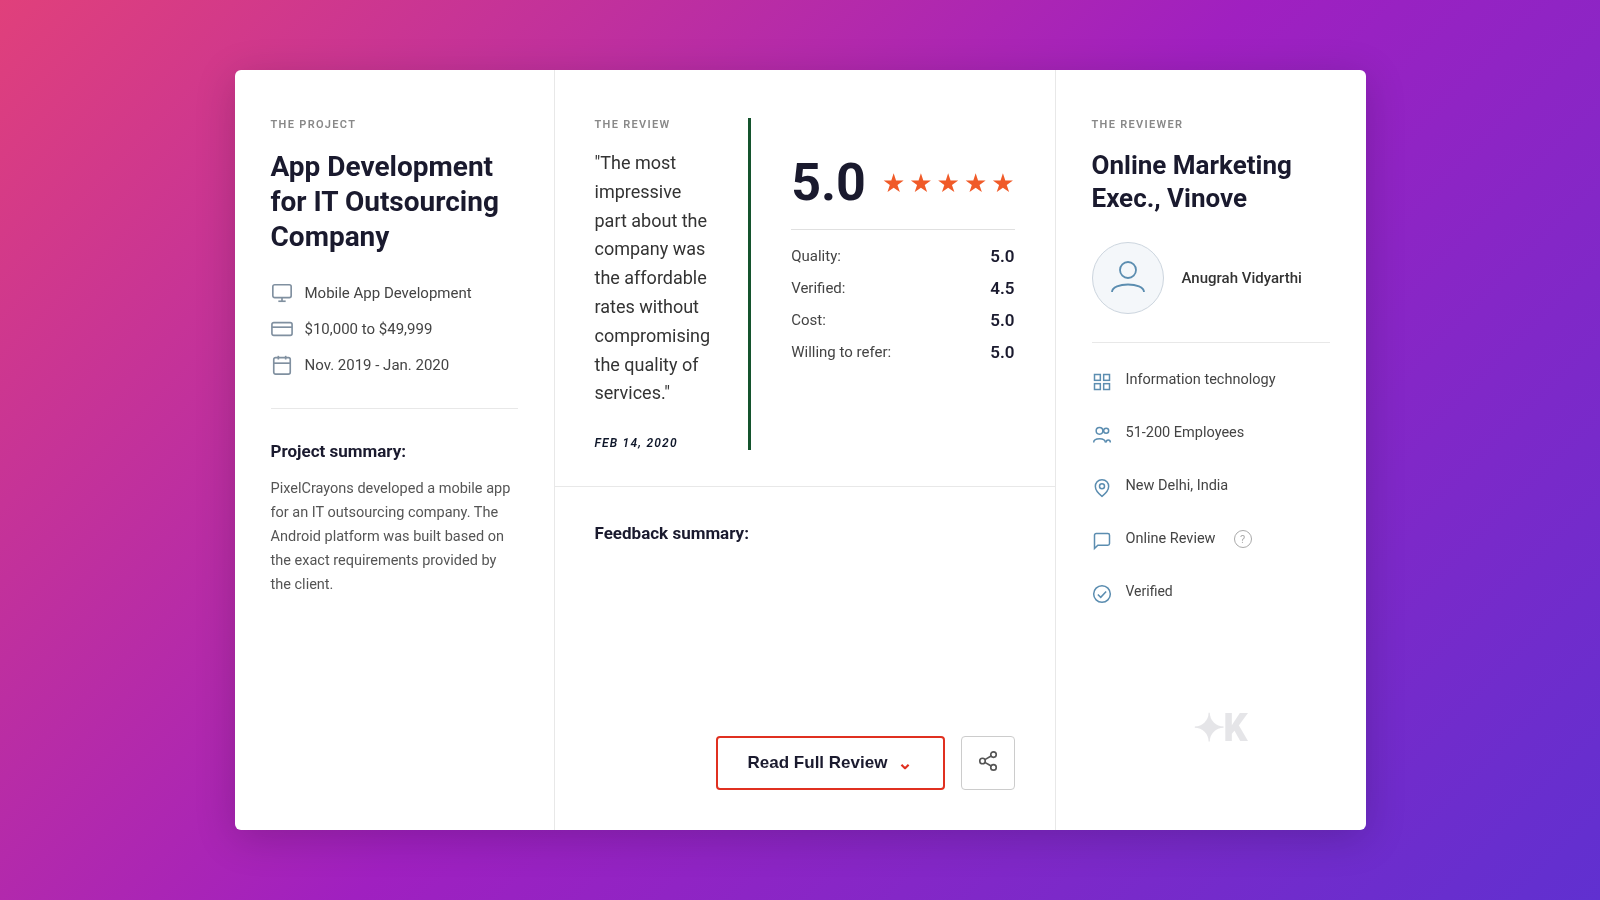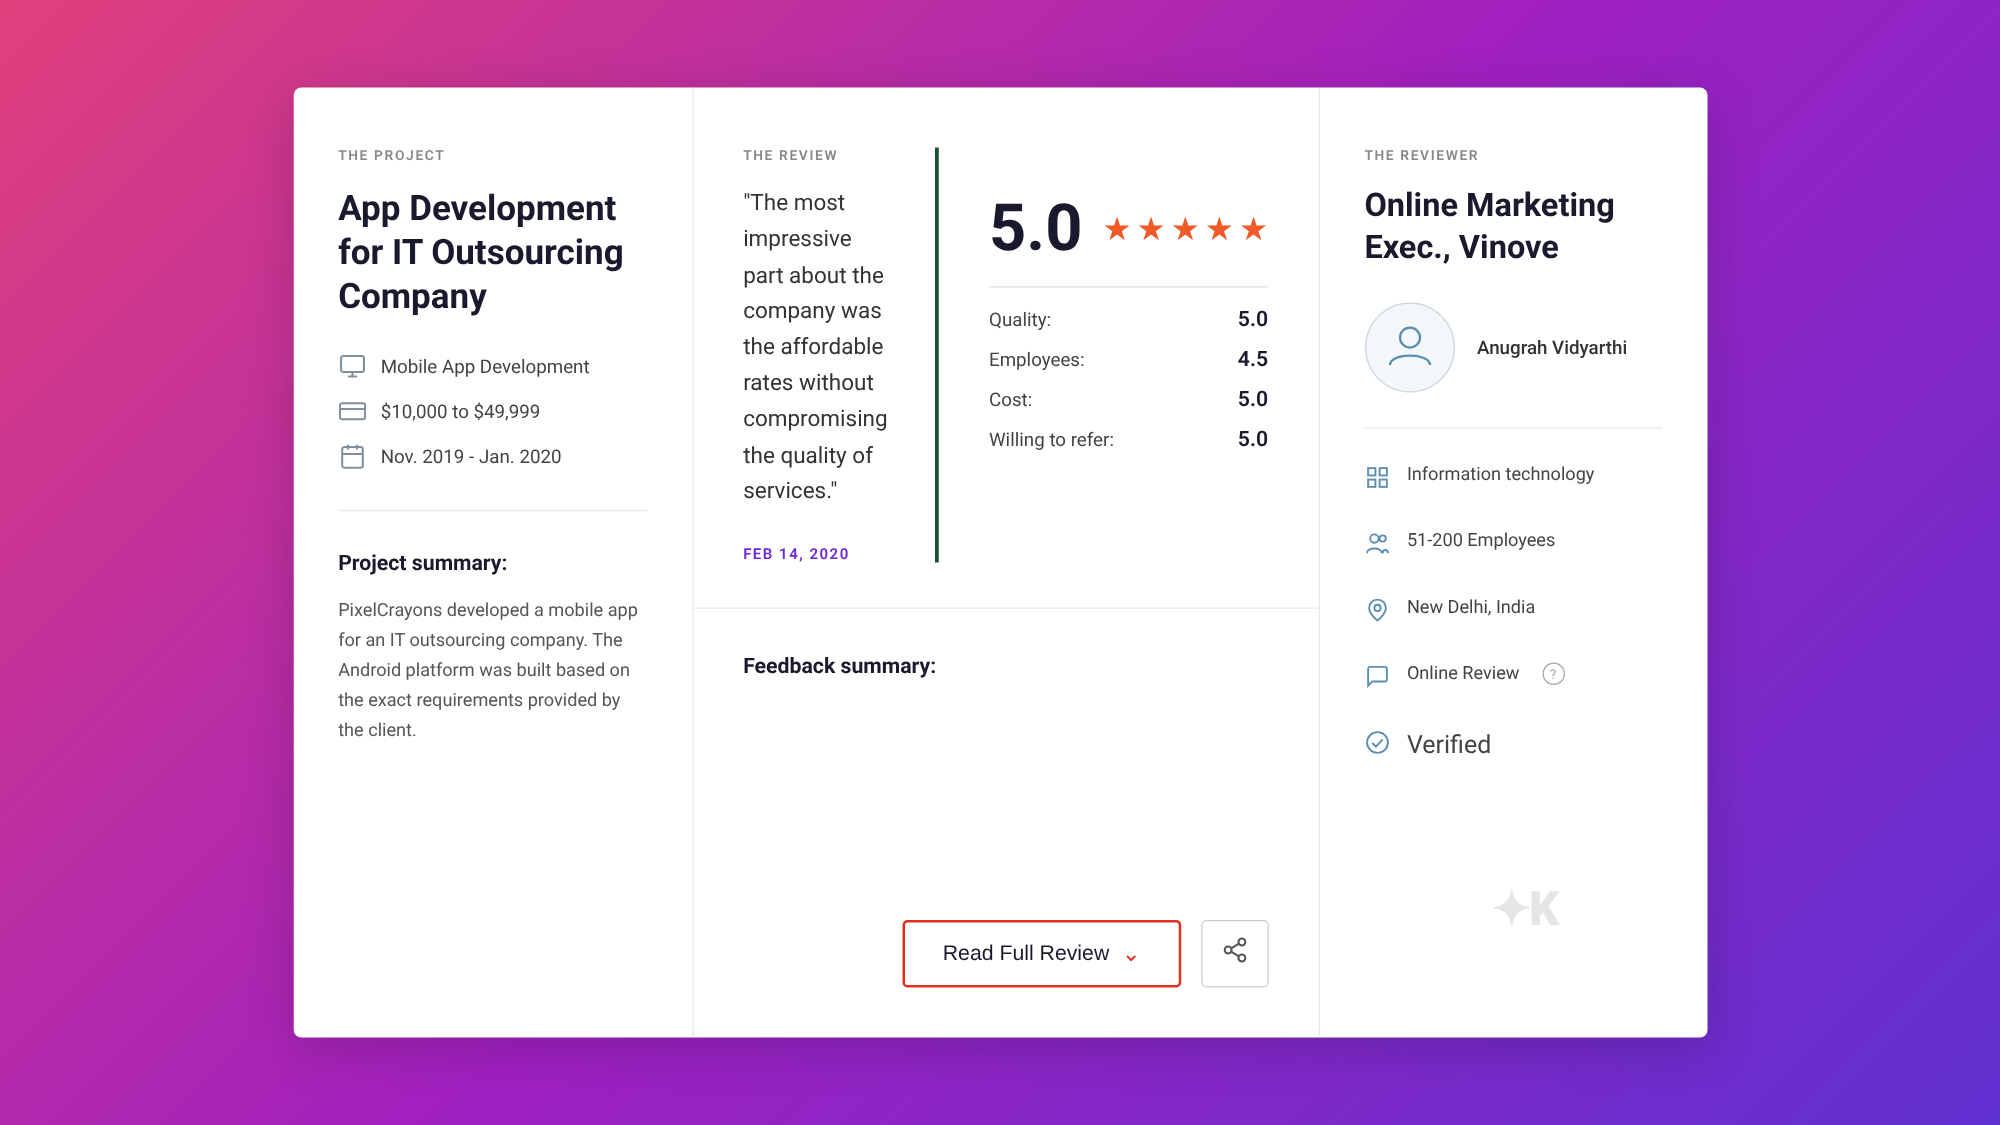--- a/index.html
+++ b/index.html
@@ -122,22 +122,23 @@
       font-size: 18px;
       color: #333;
       line-height: 1.6;
       margin-bottom: 28px;
     }
 
     .review-date {
       font-size: 12px;
       font-weight: 600;
       letter-spacing: 0.1em;
-      color: #6d28d9;
+      color: #0f172a;
       text-transform: uppercase;
+      font-style: italic;
     }
 
     .review-ratings {
       min-width: 220px;
       padding-left: 40px;
       display: flex;
       flex-direction: column;
       margin-top: 39px;
     }
 
@@ -211,21 +212,21 @@
     }
 
     .btn-read-full {
       display: flex;
       align-items: center;
       gap: 10px;
       border: 2px solid #e03020;
       background: #fff;
       color: #1a1a2e;
       font-size: 17px;
-      font-weight: 400;
+      font-weight: 700;
       padding: 14px 30px;
       border-radius: 4px;
       cursor: pointer;
     }
 
     .btn-read-full .chevron-icon {
       color: #e03020;
       font-size: 18px;
     }
 
@@ -305,21 +306,21 @@
     .reviewer-meta-icon {
       width: 20px;
       height: 20px;
       color: #5b8db0;
       flex-shrink: 0;
       margin-top: 1px;
     }
 
     .verified-text {
       color: #444;
-      font-size: 20px;
+      font-size: 14px;
     }
 
     .watermark {
       position: absolute;
       bottom: 80px;
       right: 120px;
       font-size: 38px;
       font-weight: 900;
       color: rgba(180,180,190,0.35);
       letter-spacing: -2px;
@@ -403,21 +404,21 @@
             </div>
           </div>
 
           <hr class="rating-divider">
 
           <div class="rating-row">
             <span class="rating-label">Quality:</span>
             <span class="rating-value">5.0</span>
           </div>
           <div class="rating-row">
-            <span class="rating-label">Employees:</span>
+            <span class="rating-label">Verified:</span>
             <span class="rating-value">4.5</span>
           </div>
           <div class="rating-row">
             <span class="rating-label">Cost:</span>
             <span class="rating-value">5.0</span>
           </div>
           <div class="rating-row">
             <span class="rating-label">Willing to refer:</span>
             <span class="rating-value">5.0</span>
           </div>

